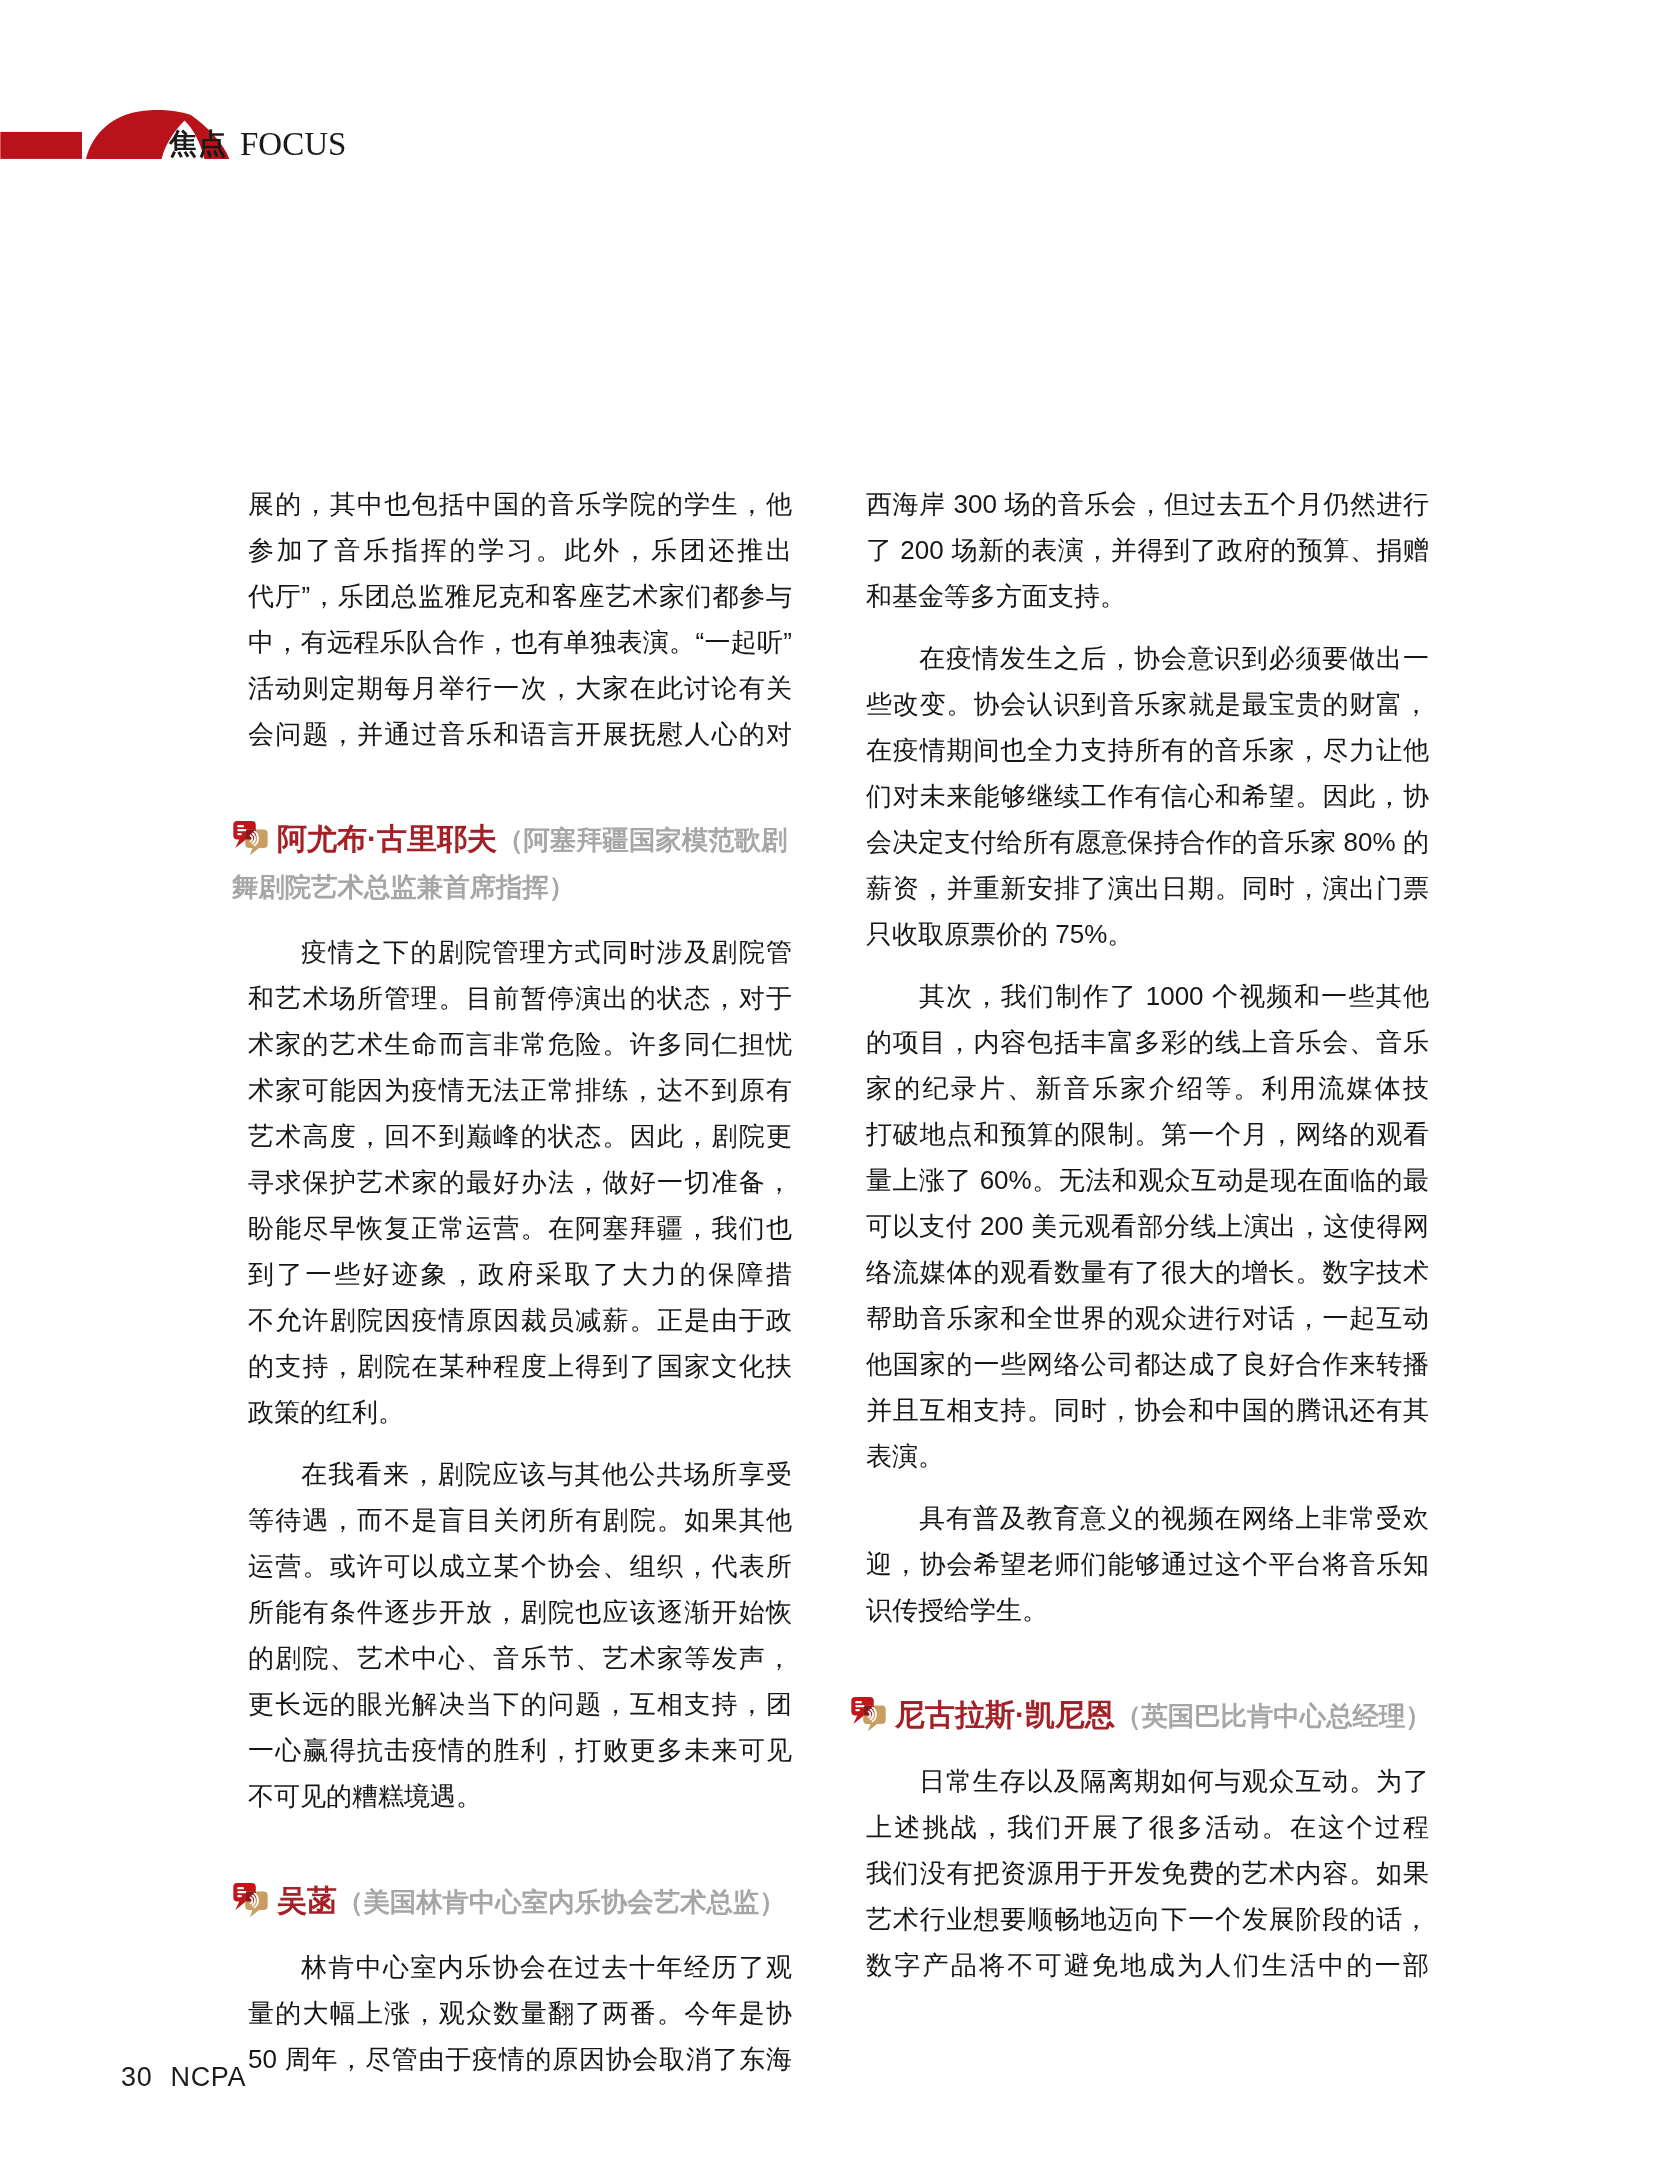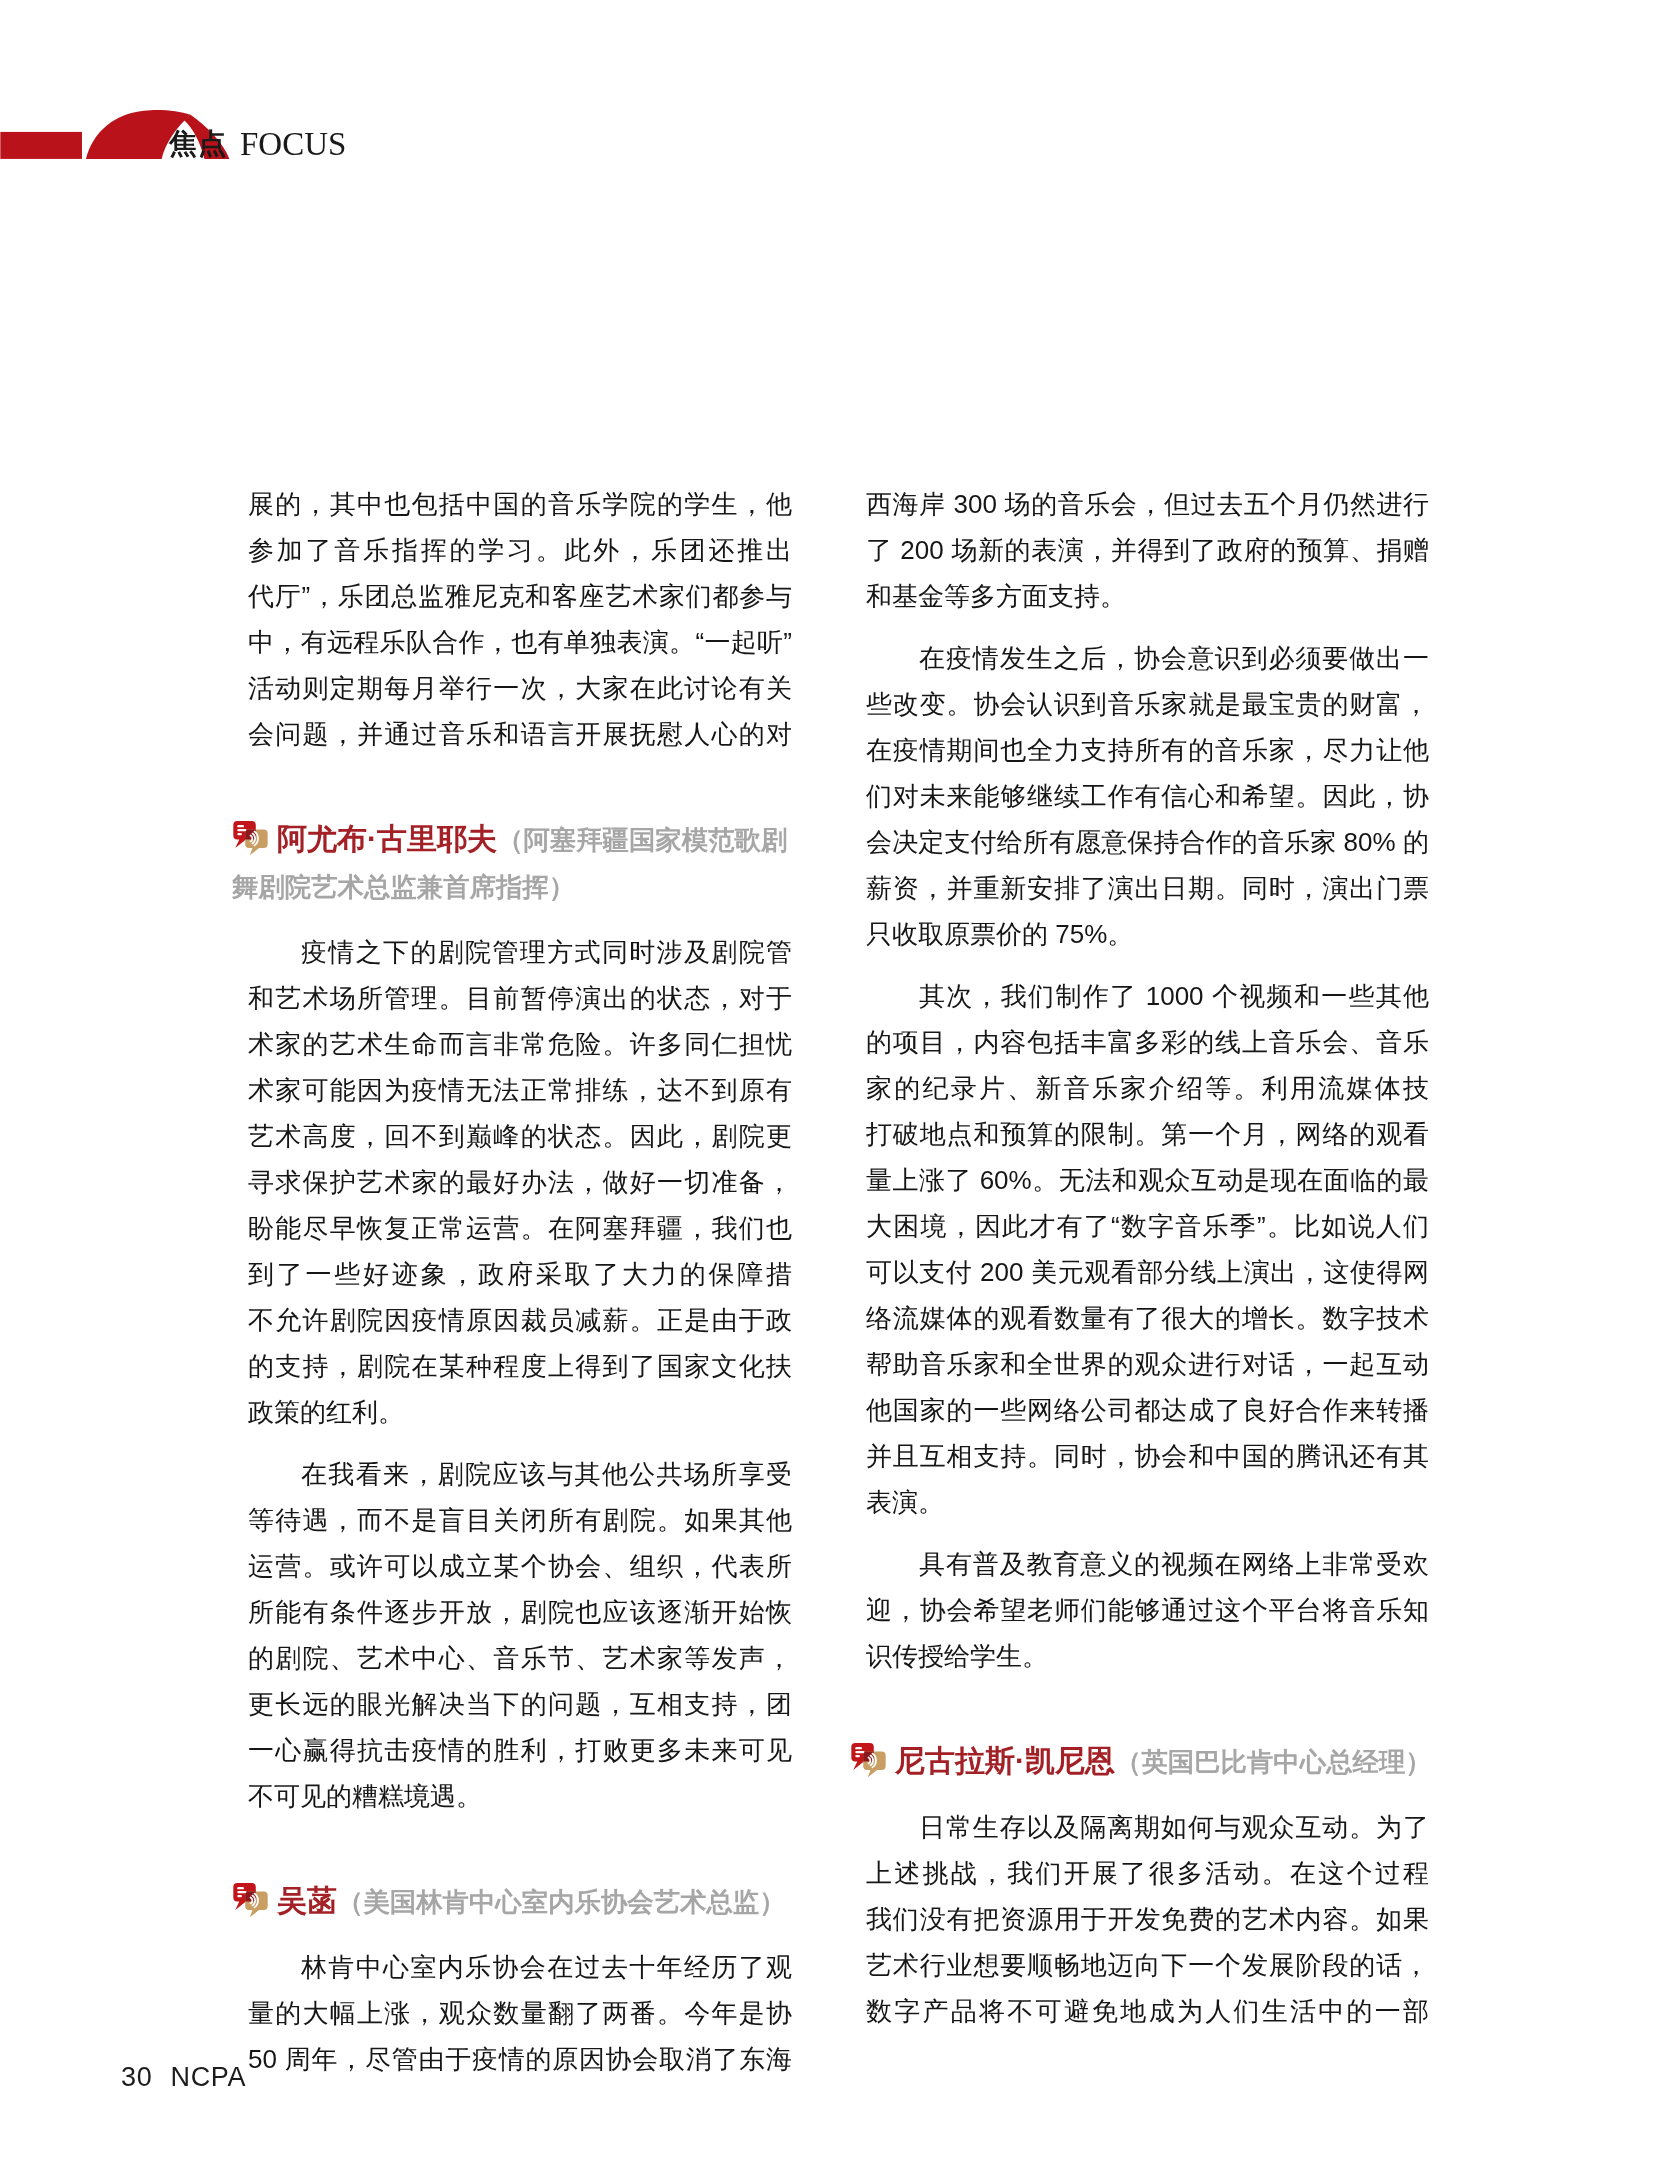--- a/index.html
+++ b/index.html
@@ -127,21 +127,20 @@
         <div class="line">会决定支付给所有愿意保持合作的音乐家 80% 的</div>
         <div class="line">薪资，并重新安排了演出日期。同时，演出门票</div>
         <div class="line last">只收取原票价的 75%。</div>
       </div>
       <div class="para indent">
         <div class="line">其次，我们制作了 1000 个视频和一些其他</div>
         <div class="line">的项目，内容包括丰富多彩的线上音乐会、音乐</div>
         <div class="line">家的纪录片、新音乐家介绍等。利用流媒体技术，</div>
         <div class="line">打破地点和预算的限制。第一个月，网络的观看</div>
         <div class="line">量上涨了 60%。无法和观众互动是现在面临的最</div>
-        <div class="line">大困境，因此才有了“数字音乐季”。比如说人们</div>
         <div class="line">可以支付 200 美元观看部分线上演出，这使得网</div>
         <div class="line">络流媒体的观看数量有了很大的增长。数字技术</div>
         <div class="line">帮助音乐家和全世界的观众进行对话，一起互动</div>
         <div class="line">他国家的一些网络公司都达成了良好合作来转播</div>
         <div class="line">并且互相支持。同时，协会和中国的腾讯还有其</div>
         <div class="line last">表演。</div>
       </div>
       <div class="para indent">
         <div class="line">具有普及教育意义的视频在网络上非常受欢</div>
         <div class="line">迎，协会希望老师们能够通过这个平台将音乐知</div>

